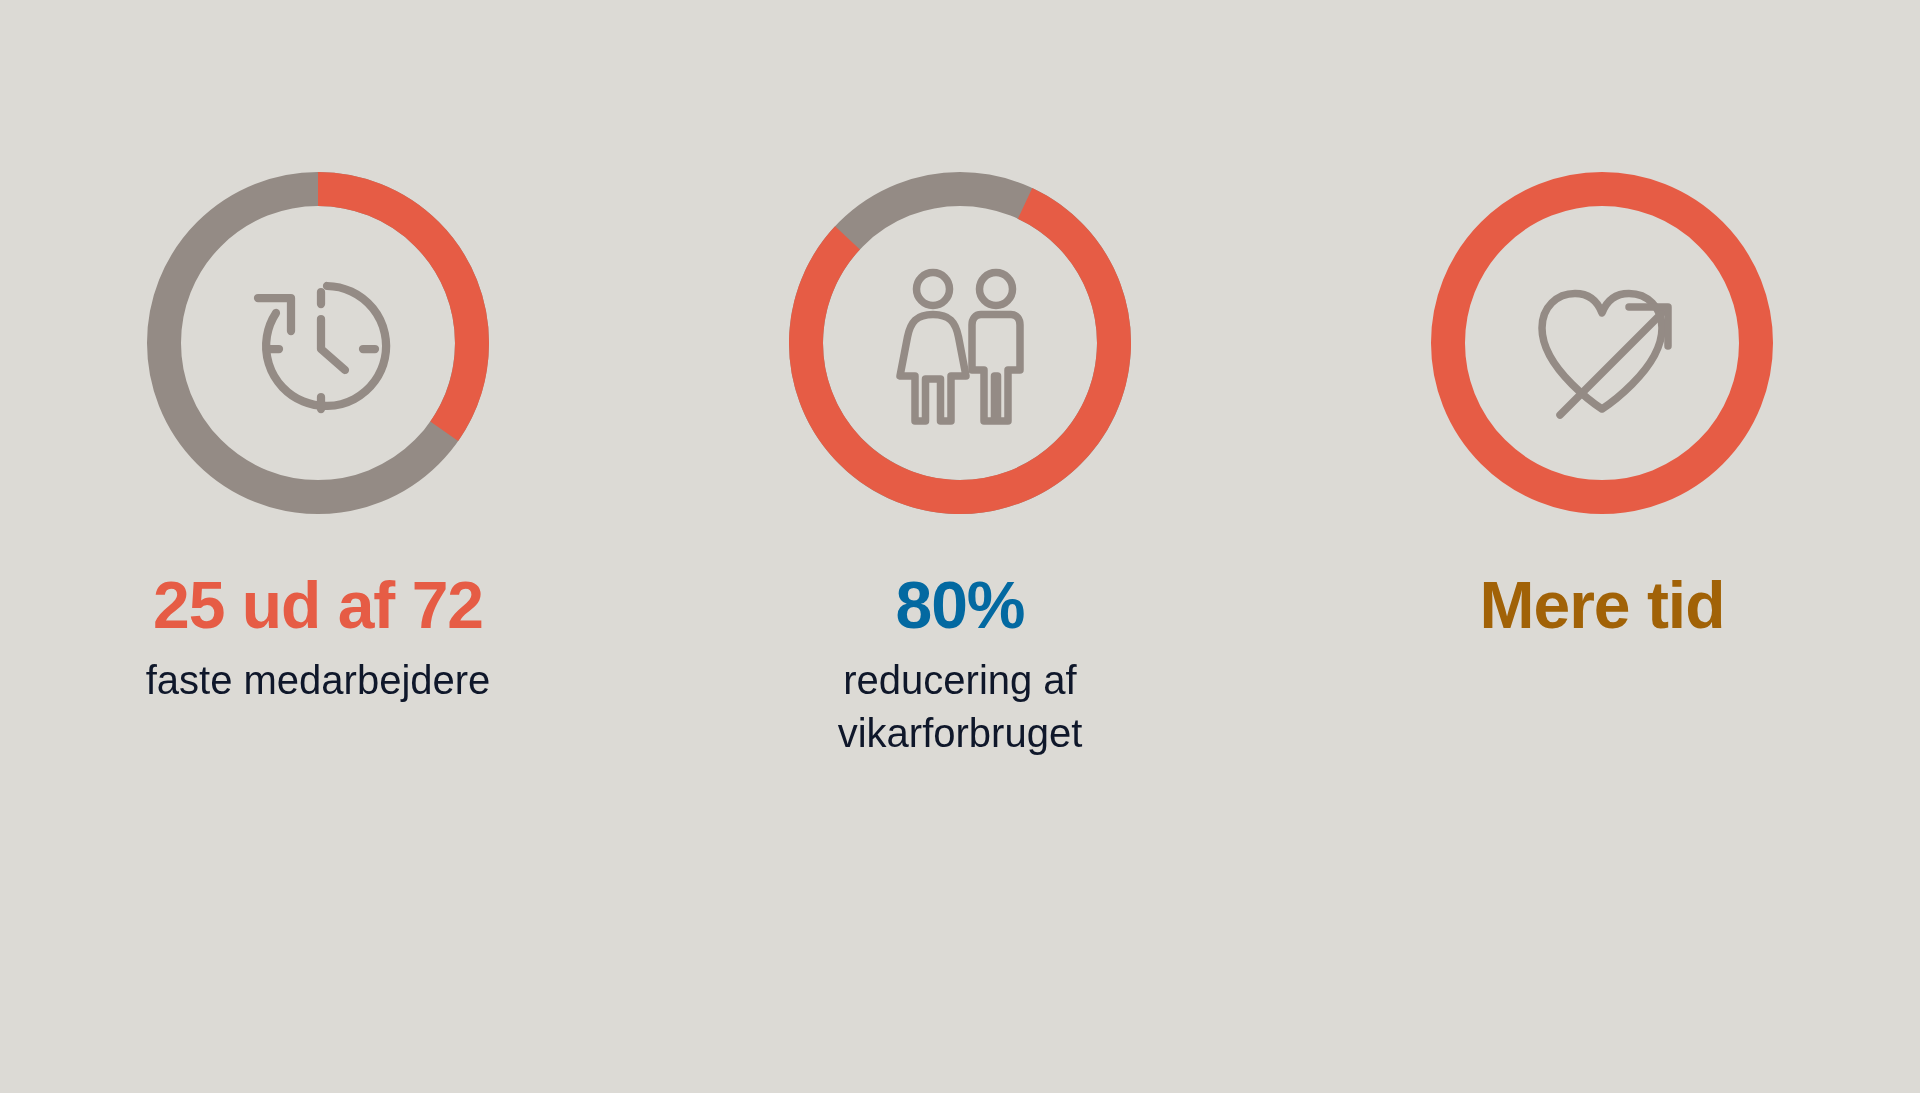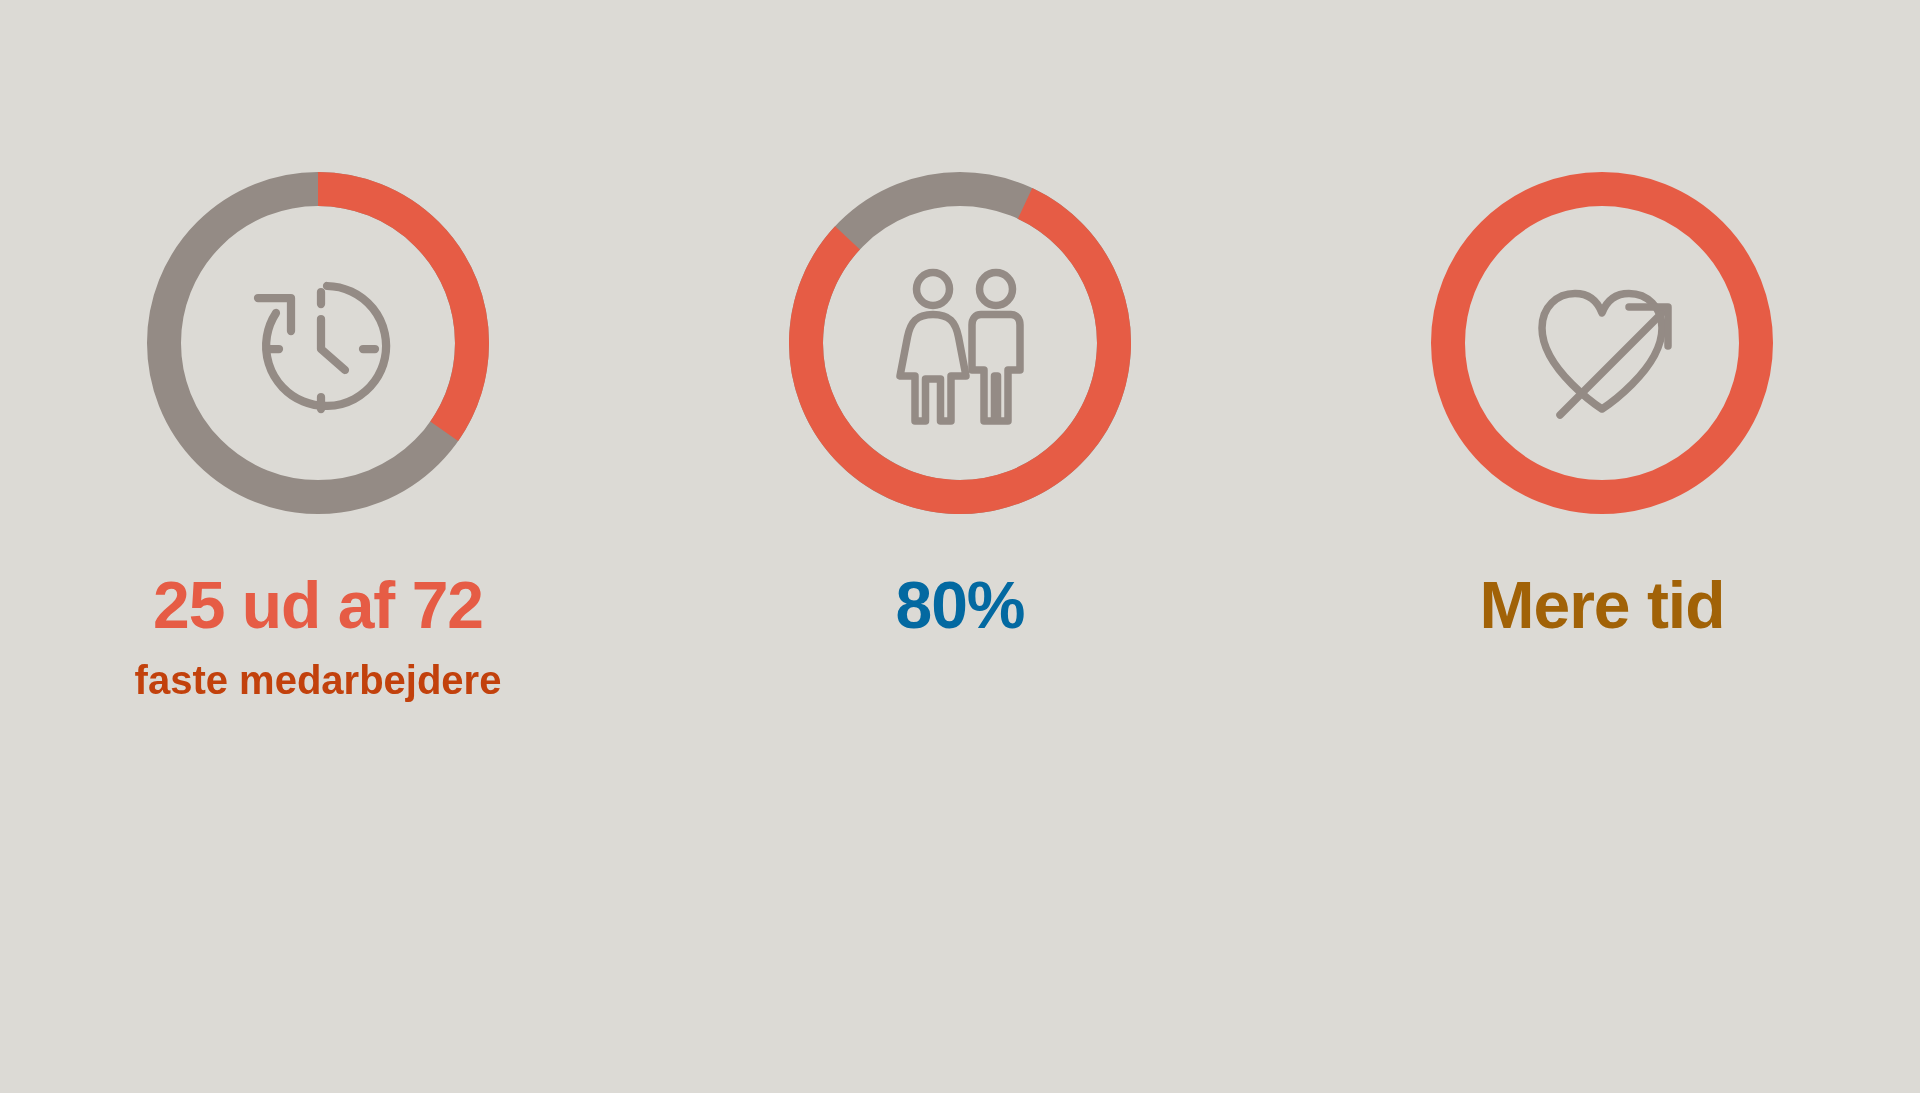--- a/index.html
+++ b/index.html
@@ -73,23 +73,23 @@
     letter-spacing: -1px;
     line-height: 1.0;
     margin-top: 44px;
     text-align: center;
     white-space: nowrap;
   }
   .sub {
     font-size: 40px;
     line-height: 1.32;
     text-align: center;
-    color: #c2410c;
+    color: #0f172a;
     margin-top: 16px;
-    font-weight: bold;
+    font-weight: normal;
   }
   .sub span {
     display: block;
   }
   
   .col-1 .donut-wrap { margin-top: 158px; }
   .col-2 .donut-wrap { margin-top: 158px; }
   .col-3 .donut-wrap { margin-top: 158px; }
 </style>
 </head>
@@ -146,20 +146,22 @@
               <path d="M42 41 C31 41 27 46 25 56 L20 82 L30 82 L30 112 L37 112 L37 84 L47 84 L47 112 L54 112 L54 82 L64 82 L59 56 C57 46 53 41 42 41 Z"></path>
 
               <circle cx="84" cy="24" r="11"></circle>
               <path d="M74 41 L94 41 C98 41 100 44 100 48 L100 78 L92 78 L92 112 L85 112 L85 82 L83 82 L83 112 L76 112 L76 78 L68 78 L68 48 C68 44 70 41 74 41 Z"></path>
             </g>
           </svg>
         </div>
       </div>
       <div class="headline" style="color:#0369a1">80%</div>
       <div class="sub">
+        <span>reducering af</span>
+        <span>vikarforbruget</span>
       </div>
     </div>
 
     <div class="col col-3">
       <div class="donut-wrap">
         <svg class="donut-svg" viewBox="0 0 370 370">
           <circle cx="185" cy="185" r="154" fill="none" stroke="#e65c45" stroke-width="34"></circle>
         </svg>
         <div class="icon-holder">
           <svg viewBox="0 0 120 120">

